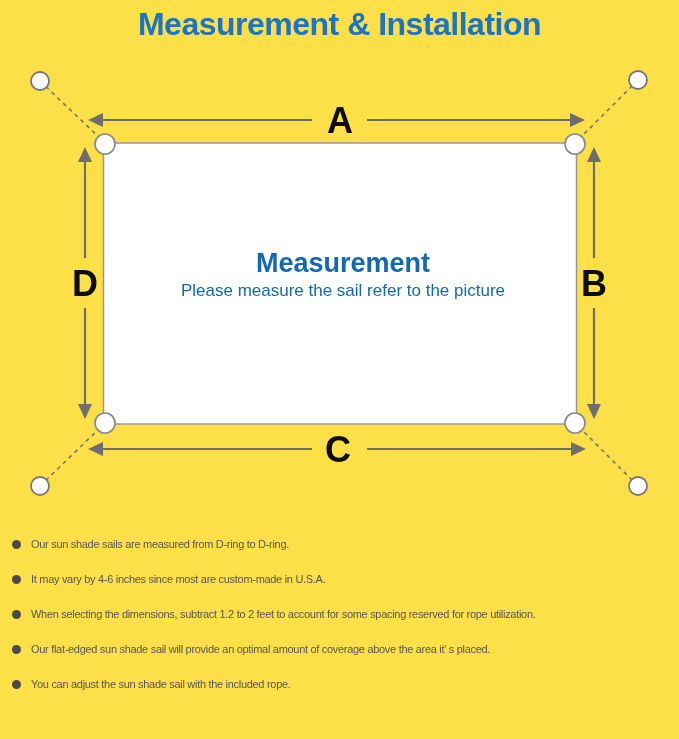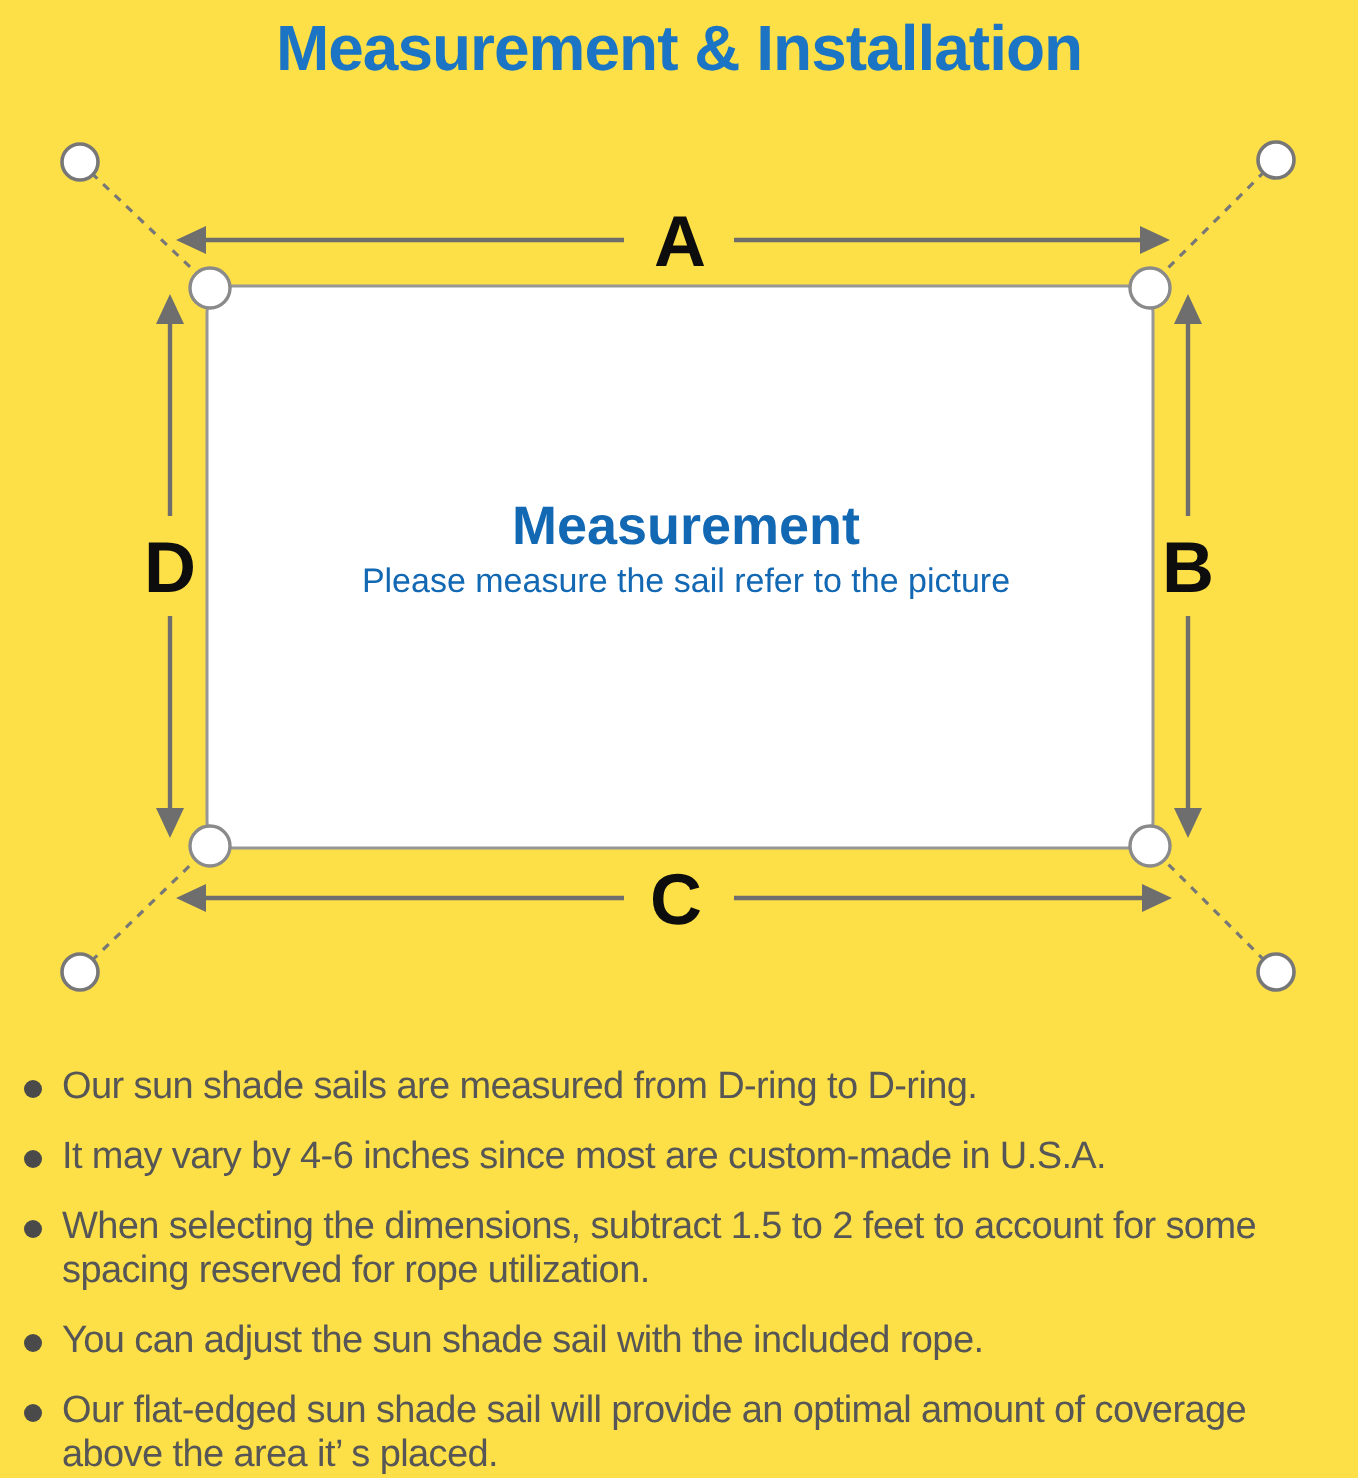--- a/index.html
+++ b/index.html
@@ -62,21 +62,21 @@
     flex: 0 0 auto;
     width: 9px;
     height: 9px;
     border-radius: 50%;
     background: #4a4a4a;
     margin-top: 7px;
     margin-right: 10px;
   }
   .bullet-text {
     margin: 0;
-    font-size: 19px;
+    font-size: 11px;
     line-height: 22px;
     letter-spacing: -0.3px;
     color: #565656;
   }
 </style>
 </head>
 <body>
 
 <div class="page">
 
@@ -148,25 +148,25 @@
     <div class="bullet-item">
       <span class="dot"></span>
       <p class="bullet-text">Our sun shade sails are measured from D-ring to D-ring.</p>
     </div>
     <div class="bullet-item">
       <span class="dot"></span>
       <p class="bullet-text">It may vary by 4-6 inches since most are custom-made in U.S.A.</p>
     </div>
     <div class="bullet-item">
       <span class="dot"></span>
-      <p class="bullet-text">When selecting the dimensions, subtract 1.5 to 2 feet to account for some spacing reserved for rope utilization.</p>
+      <p class="bullet-text">When selecting the dimensions, subtract 1.2 to 2 feet to account for some spacing reserved for rope utilization.</p>
+    </div>
+    <div class="bullet-item">
+      <span class="dot"></span>
+      <p class="bullet-text">Our flat-edged sun shade sail will provide an optimal amount of coverage above the area it’ s placed.</p>
     </div>
     <div class="bullet-item">
       <span class="dot"></span>
       <p class="bullet-text">You can adjust the sun shade sail with the included rope.</p>
-    </div>
-    <div class="bullet-item">
-      <span class="dot"></span>
-      <p class="bullet-text">Our flat-edged sun shade sail will provide an optimal amount of coverage above the area it’ s placed.</p>
     </div>
   </div>
 
 </div>
 
 </body></html>

